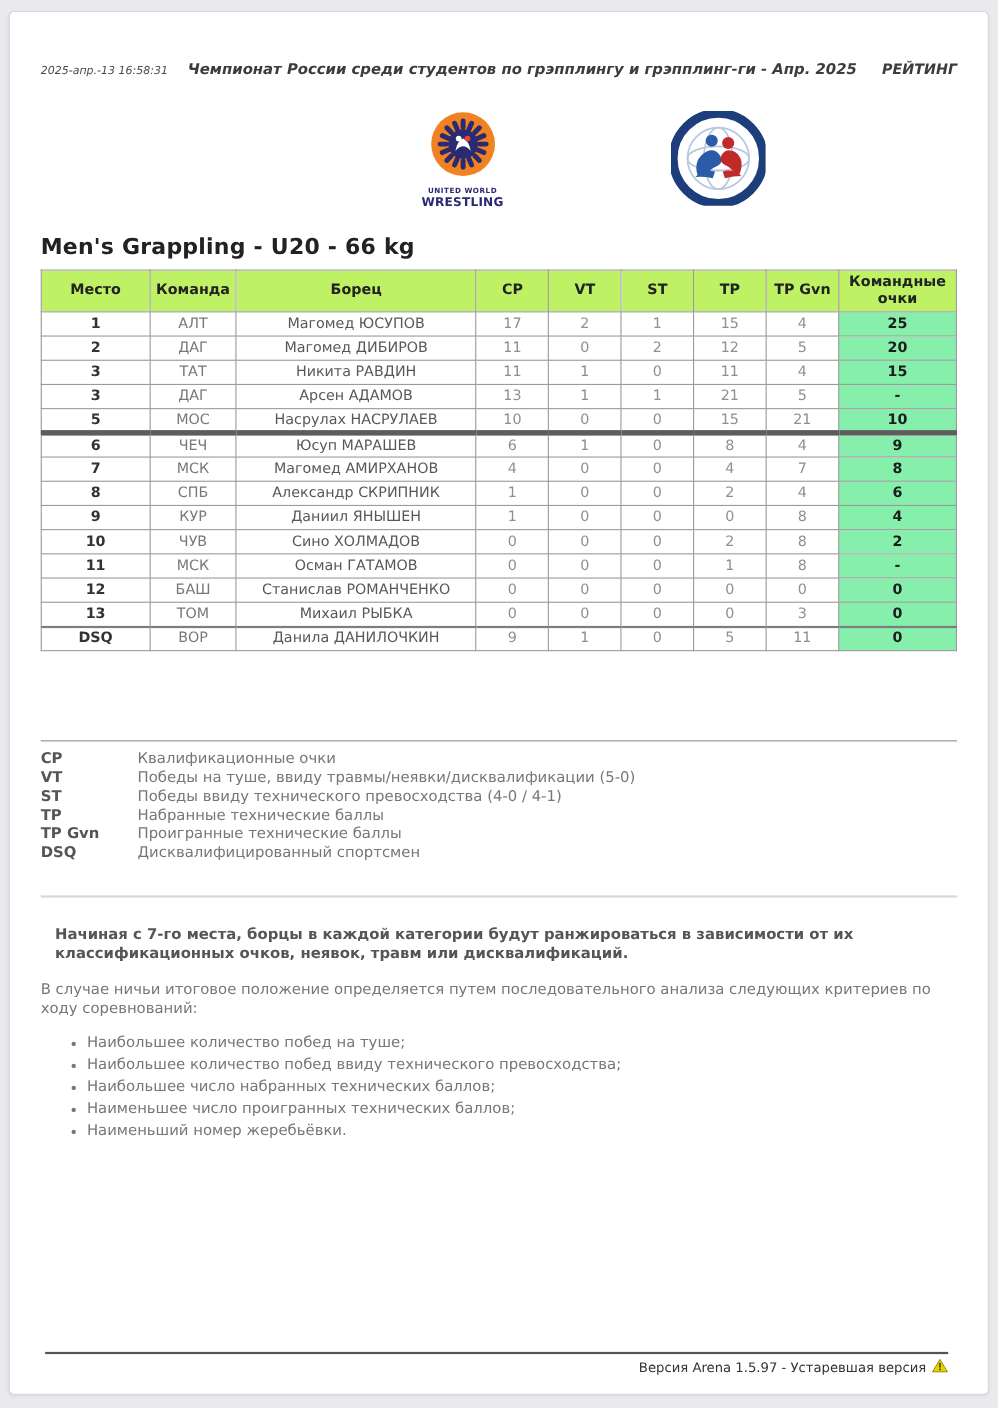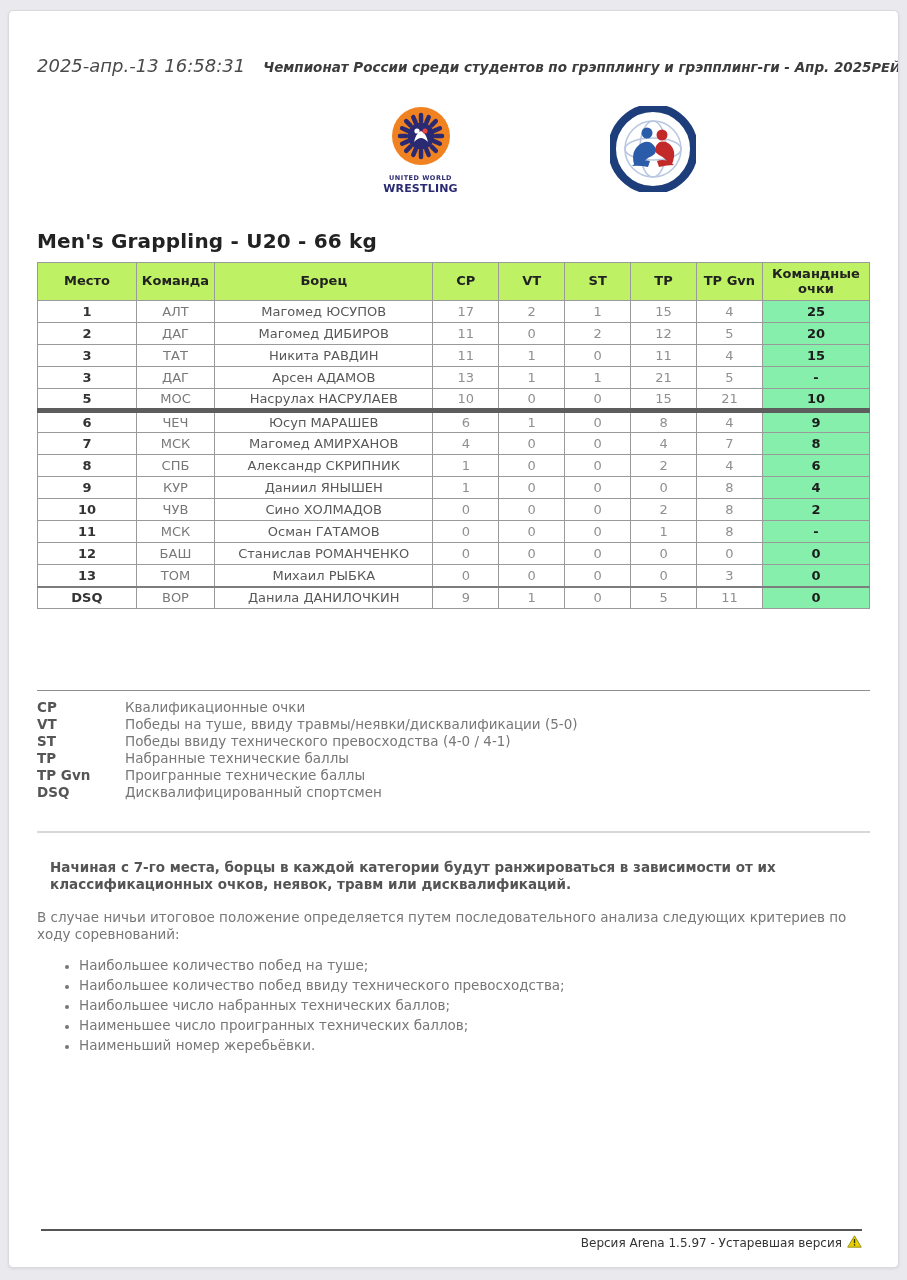--- a/index.html
+++ b/index.html
@@ -22,42 +22,42 @@
   }
 
   
   .report-header {
     display: flex;
     align-items: baseline;
     padding-top: 44px;
     font-style: italic;
     color: #3c3c3c;
   }
-  .report-header .timestamp { font-size: 18px; color: #4a4a4a; white-space: nowrap; }
+  .report-header .timestamp { font-size: 10px; color: #4a4a4a; white-space: nowrap; }
   .report-header .title { font-size: 13.5px; font-weight: bold; margin-left: 18px; white-space: nowrap; }
   .report-header .rating { font-size: 13px; font-weight: bold; margin-left: auto; }
 
   
   .logos-row {
     display: flex;
     justify-content: center;
     align-items: flex-start;
     gap: 150px;
     margin-top: 30px;
     padding-left: 170px;
     height: 95px;
   }
   .uww-logo { text-align: center; width: 78px; }
   .uww-text1 { font-size: 6.5px; font-weight: bold; color: #2a2a72; letter-spacing: 0.5px; margin-top: 4px; }
   .uww-text2 { font-size: 11px; font-weight: bold; color: #2a2a72; letter-spacing: 0.2px; }
   .fed-logo { width: 86px; }
 
   
   .category-title {
-    margin-top: 28px;
+    margin-top: 16px;
     font-size: 20px;
     font-weight: bold;
     color: #222222;
     letter-spacing: 0.2px;
   }
 
   
   table.results {
     width: 100%;
     border-collapse: collapse;

